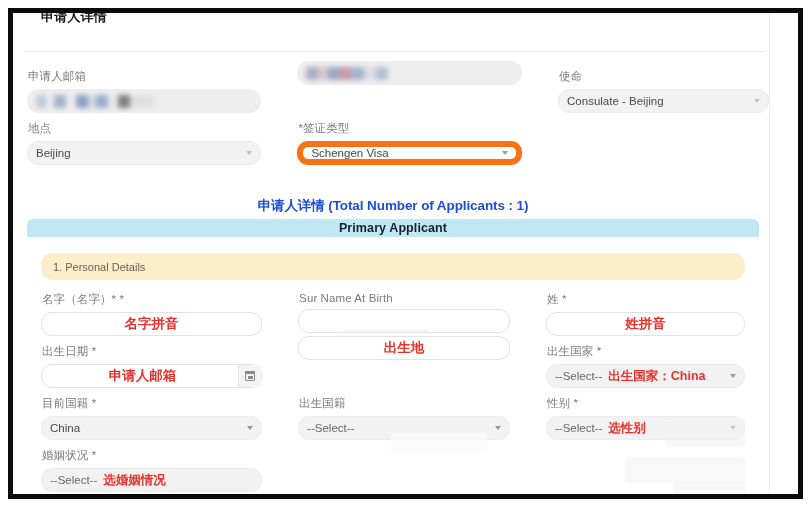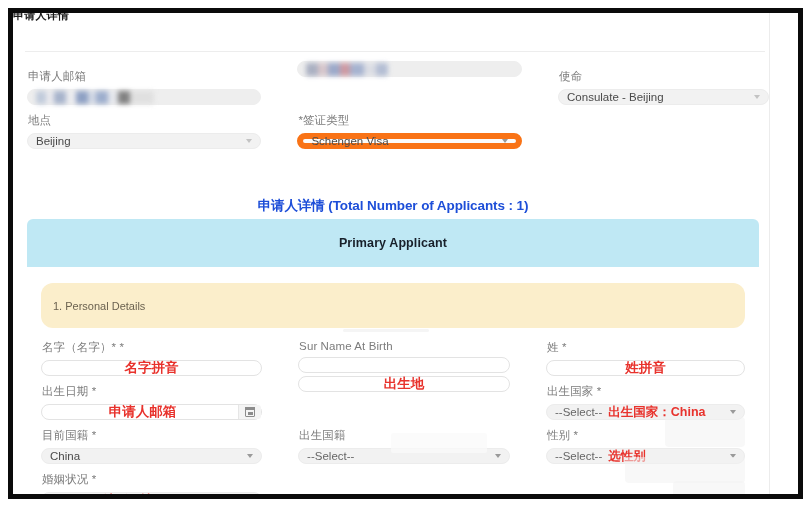--- a/index.html
+++ b/index.html
@@ -42,23 +42,23 @@
     right: 0;
     width: 28px;
     height: 100%;
     background: #ffffff;
     border-left: 1px solid #ececec;
   }
 
   
   .page-title {
     position: absolute;
-    left: 0;
+    left: 28px;
     top: -5px;
-    font-size: 11px;
+    font-size: 13px;
     font-weight: bold;
     color: #1b1b1b;
     letter-spacing: .2px;
   }
   .title-rule {
     position: absolute;
     left: 12px;
     top: 38px;
     width: 740px;
     height: 1px;
@@ -89,21 +89,21 @@
     font-size: 11.5px;
     color: #7c7c7c;
     margin: 8px 0 5px 1px;
     white-space: nowrap;
     letter-spacing: .1px;
   }
 
   .ctl {
     position: relative;
     box-sizing: border-box;
-    height: 16px;
+    height: 24px;
     border-radius: 11px;
     font-size: 11.5px;
     color: #4a4a4a;
     display: flex;
     align-items: center;
     padding: 0 8px;
   }
   .ctl.disabled {
     background: #eeeeee;
     border: 1px solid #eeeeee;
@@ -169,34 +169,34 @@
   
   .card {
     position: absolute;
     left: 14px;
     top: 206px;
     width: 732px;
     background: #ffffff;
     border-radius: 6px;
   }
   .card-header {
-    height: 48px;
+    height: 18px;
     background: #bfe8f4;
     border-radius: 6px 6px 0 0;
     display: flex;
     align-items: center;
     justify-content: center;
     font-size: 12.5px;
     font-weight: bold;
     color: #18202a;
     letter-spacing: .1px;
   }
   .section-bar {
     margin: 16px 14px 0 14px;
-    height: 45px;
+    height: 27px;
     background: #fbeecb;
     border-radius: 12px;
     display: flex;
     align-items: center;
     padding-left: 12px;
     font-size: 11px;
     color: #6b6250;
   }
 
   

